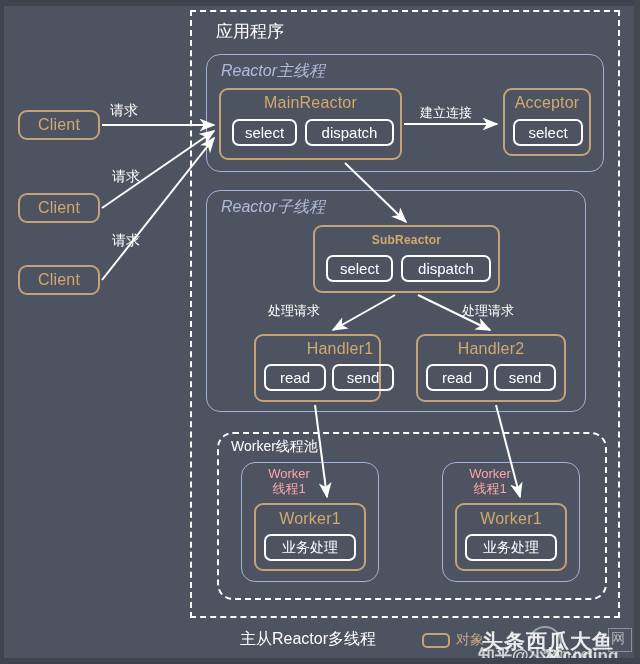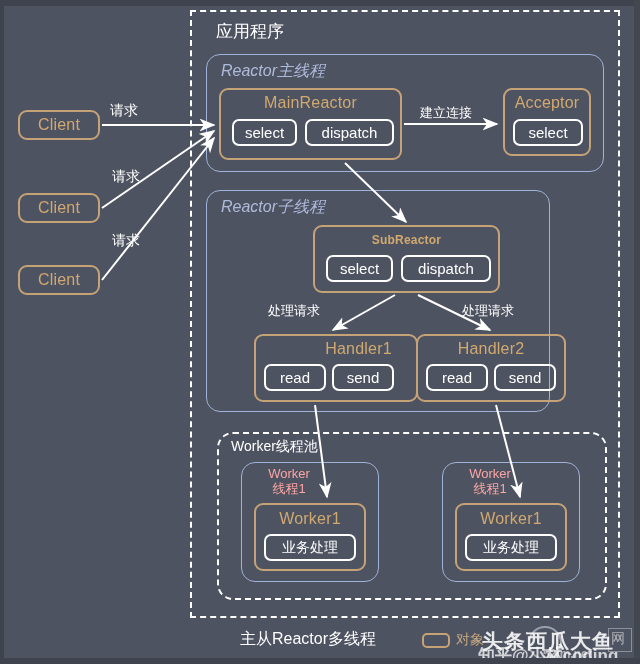--- a/index.html
+++ b/index.html
@@ -64,31 +64,31 @@
   <div class="pill" style="left:232px;top:119px;width:65px;height:27px;font-size:15px;">select</div>
   <div class="pill" style="left:305px;top:119px;width:89px;height:27px;font-size:15px;">dispatch</div>
 
   <div class="obox" style="left:503px;top:88px;width:88px;height:68px;">
     <div class="otitle" style="font-size:16px;line-height:26px;">Acceptor</div>
   </div>
   <div class="pill" style="left:513px;top:119px;width:70px;height:27px;font-size:15px;">select</div>
 
   <div class="lbl" style="left:420px;top:104px;font-size:13px;">建立连接</div>
 
-  <div class="pnl" style="left:206px;top:190px;width:344px;height:222px;padding-left:15px;">
+  <div class="pnl" style="left:206px;top:190px;width:380px;height:222px;padding-left:15px;">
     <div class="ptitle" style="left:14px;top:6px;font-size:16px;">Reactor子线程</div>
   </div>
 
   <div class="obox" style="left:313px;top:225px;width:187px;height:68px;">
     <div class="otitle" style="font-size:12px;line-height:26px;font-weight:bold;">SubReactor</div>
   </div>
   <div class="pill" style="left:326px;top:255px;width:67px;height:27px;font-size:15px;">select</div>
   <div class="pill" style="left:401px;top:255px;width:90px;height:27px;font-size:15px;">dispatch</div>
 
-  <div class="obox" style="left:254px;top:334px;width:164px;height:68px;padding-left:45px;">
+  <div class="obox" style="left:254px;top:334px;width:127px;height:68px;padding-left:45px;">
     <div class="otitle" style="font-size:16px;line-height:26px;">Handler1</div>
   </div>
   <div class="pill" style="left:264px;top:364px;width:62px;height:27px;font-size:15px;">read</div>
   <div class="pill" style="left:332px;top:364px;width:62px;height:27px;font-size:15px;">send</div>
 
   <div class="obox" style="left:416px;top:334px;width:150px;height:68px;">
     <div class="otitle" style="font-size:16px;line-height:26px;">Handler2</div>
   </div>
   <div class="pill" style="left:426px;top:364px;width:62px;height:27px;font-size:15px;">read</div>
   <div class="pill" style="left:494px;top:364px;width:62px;height:27px;font-size:15px;">send</div>

